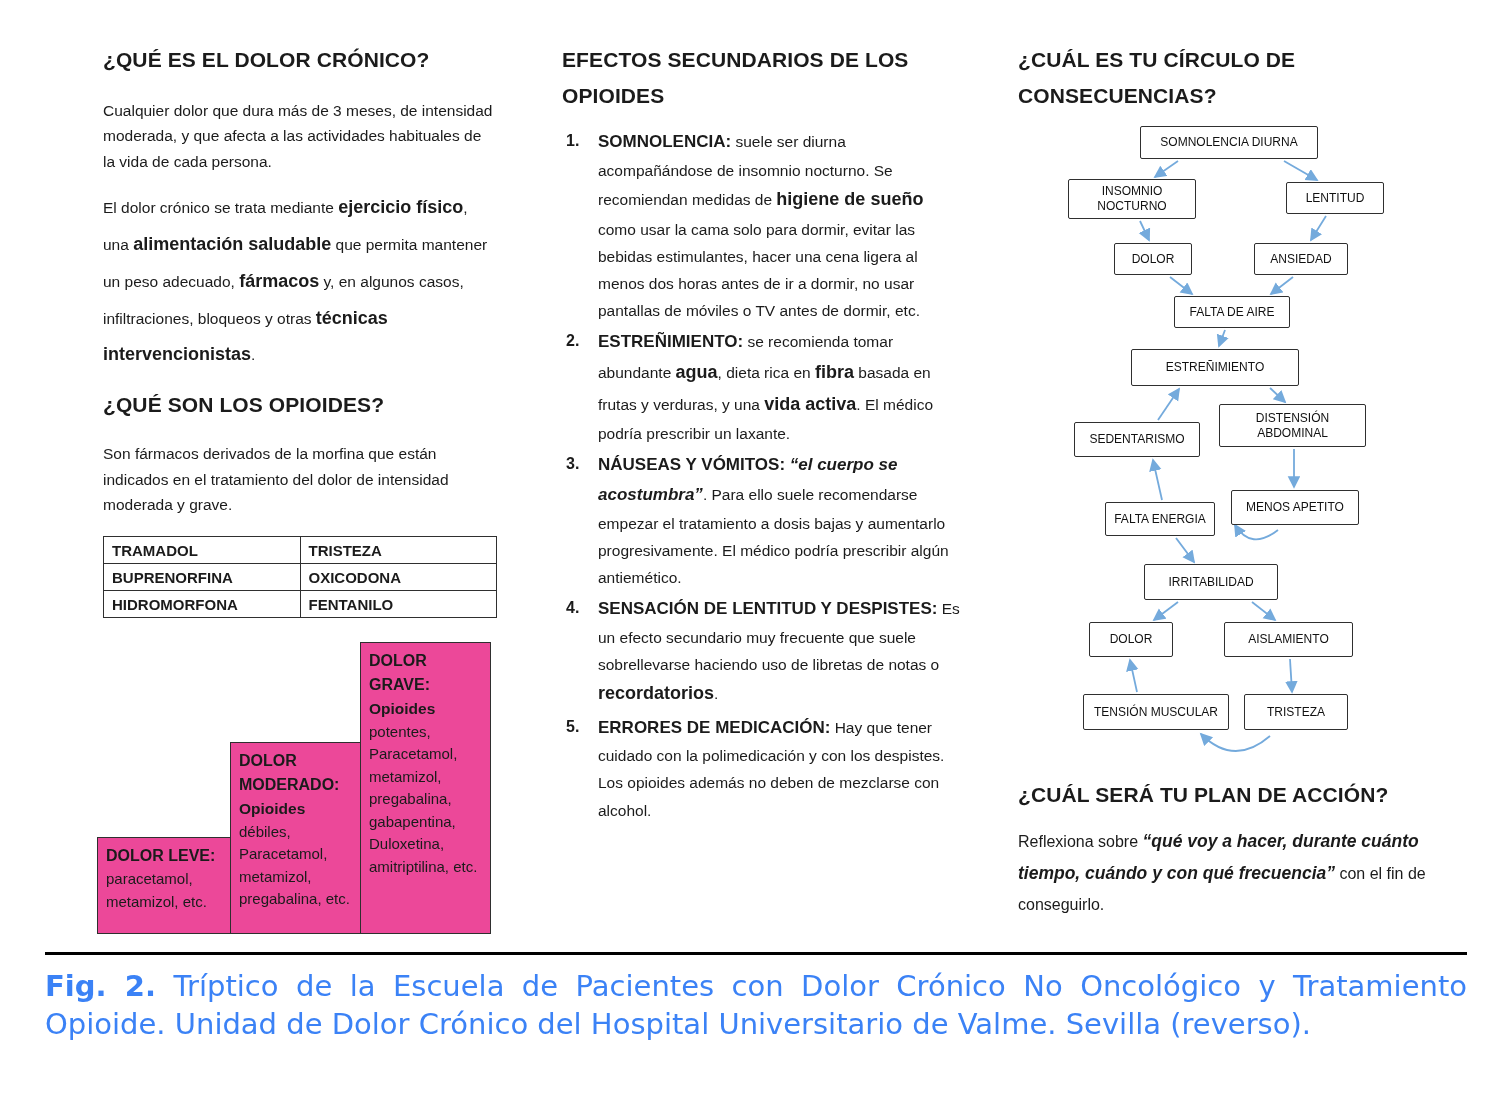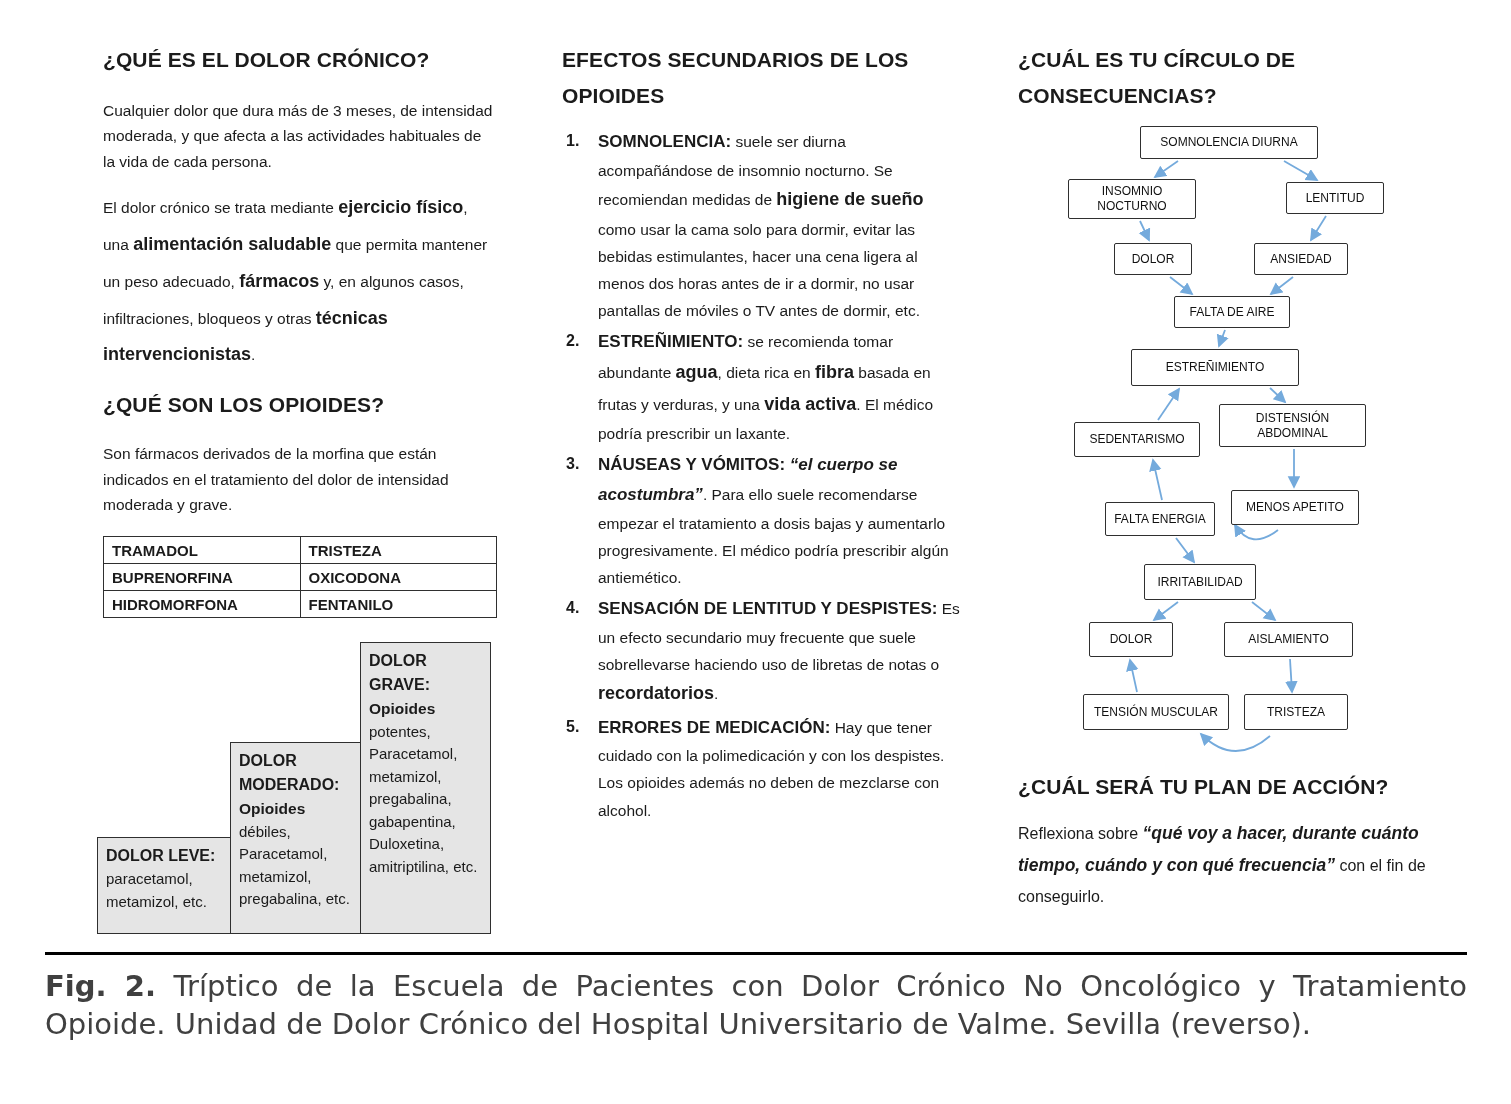--- a/index.html
+++ b/index.html
@@ -22,21 +22,21 @@
   
   .op-table{border-collapse:collapse;width:100%;margin-top:18px;}
   .op-table td{
     border:1.6px solid #2f2f2f;font-size:15px;font-weight:700;
     padding:2px 8px;height:22px;width:50%;
   }
 
   
   .ladder{position:relative;height:292px;margin-top:24px;}
   .step{
-    position:absolute;bottom:0;border:1.6px solid #2f2f2f;background:#e5e5e5;
+    position:absolute;bottom:0;border:1.6px solid #2f2f2f;background:#ec4899;
     box-sizing:border-box;padding:6px 8px;font-size:15px;line-height:1.5;
   }
   .step-title{font-weight:700;font-size:16px;}
   .step-bold{font-weight:700;font-size:15.5px;}
   .step-leve{left:-6px;width:134px;height:97px;}
   .step-moderado{left:127px;width:131px;height:192px;}
   .step-grave{left:257px;width:131px;height:292px;}
 
   
   .se-list{list-style:none;margin:14px 0 0;padding:0;}
@@ -46,30 +46,30 @@
   .hd{font-weight:700;font-size:17px;}
 
   
   .diagram{position:relative;width:424px;height:650px;margin-top:6px;}
   .diagram svg{position:absolute;left:0;top:0;z-index:0;}
   .dbox{
     position:absolute;border:1.5px solid #2f2f2f;background:#fff;border-radius:2px;
     display:flex;align-items:center;justify-content:center;text-align:center;
     font-size:12px;line-height:1.25;box-sizing:border-box;padding:2px 5px;z-index:1;color:#111;
   }
-  .plan-head{margin-top:0;}
+  .plan-head{margin-top:8px;}
   .plan{font-size:16px;line-height:1.85;margin:12px 0 8px;}
   .pq{font-weight:700;font-style:italic;font-size:17.5px;}
 
   
   .caption-wrap{position:absolute;left:45px;top:952px;width:1422px;}
   .rule{border-top:3px solid #000;height:0;margin-bottom:12px;}
   .caption{
     font-family:"DejaVu Sans",sans-serif;font-size:29px;line-height:1.32;
-    margin:0;text-align:justify;color:#404040;
+    margin:0;text-align:justify;color:#3b82f6;
   }
   .caption b{font-weight:700;}
 </style>
 </head>
 <body>
 
 <div>
 
   <div class="col col1">
     <div class="head">¿QUÉ ES EL DOLOR CRÓNICO?</div>
@@ -180,21 +180,21 @@
       <div class="dbox" style="left:50px;top:60px;width:128px;height:40px;">INSOMNIO NOCTURNO</div>
       <div class="dbox" style="left:268px;top:63px;width:98px;height:32px;">LENTITUD</div>
       <div class="dbox" style="left:96px;top:124px;width:78px;height:32px;">DOLOR</div>
       <div class="dbox" style="left:236px;top:124px;width:94px;height:32px;">ANSIEDAD</div>
       <div class="dbox" style="left:156px;top:177px;width:116px;height:32px;">FALTA DE AIRE</div>
       <div class="dbox" style="left:113px;top:230px;width:168px;height:37px;">ESTREÑIMIENTO</div>
       <div class="dbox" style="left:56px;top:303px;width:126px;height:35px;">SEDENTARISMO</div>
       <div class="dbox" style="left:201px;top:285px;width:147px;height:43px;">DISTENSIÓN ABDOMINAL</div>
       <div class="dbox" style="left:87px;top:383px;width:110px;height:34px;">FALTA ENERGIA</div>
       <div class="dbox" style="left:213px;top:371px;width:128px;height:35px;">MENOS APETITO</div>
-      <div class="dbox" style="left:126px;top:445px;width:112px;height:36px;text-align:center;">IRRITABILIDAD</div>
+      <div class="dbox" style="left:126px;top:445px;width:134px;height:36px;text-align:center;">IRRITABILIDAD</div>
       <div class="dbox" style="left:71px;top:503px;width:84px;height:35px;">DOLOR</div>
       <div class="dbox" style="left:206px;top:503px;width:129px;height:35px;">AISLAMIENTO</div>
       <div class="dbox" style="left:65px;top:575px;width:146px;height:36px;">TENSIÓN MUSCULAR</div>
       <div class="dbox" style="left:226px;top:575px;width:104px;height:36px;">TRISTEZA</div>
     </div>
 
     <div class="head plan-head">¿CUÁL SERÁ TU PLAN DE ACCIÓN?</div>
 
     <p class="plan"><span>Reflexiona sobre </span><span class="pq">“qué voy a hacer, durante cuánto tiempo, cuándo y con qué frecuencia”</span><span> con el fin de conseguirlo.</span></p>
   </div>

